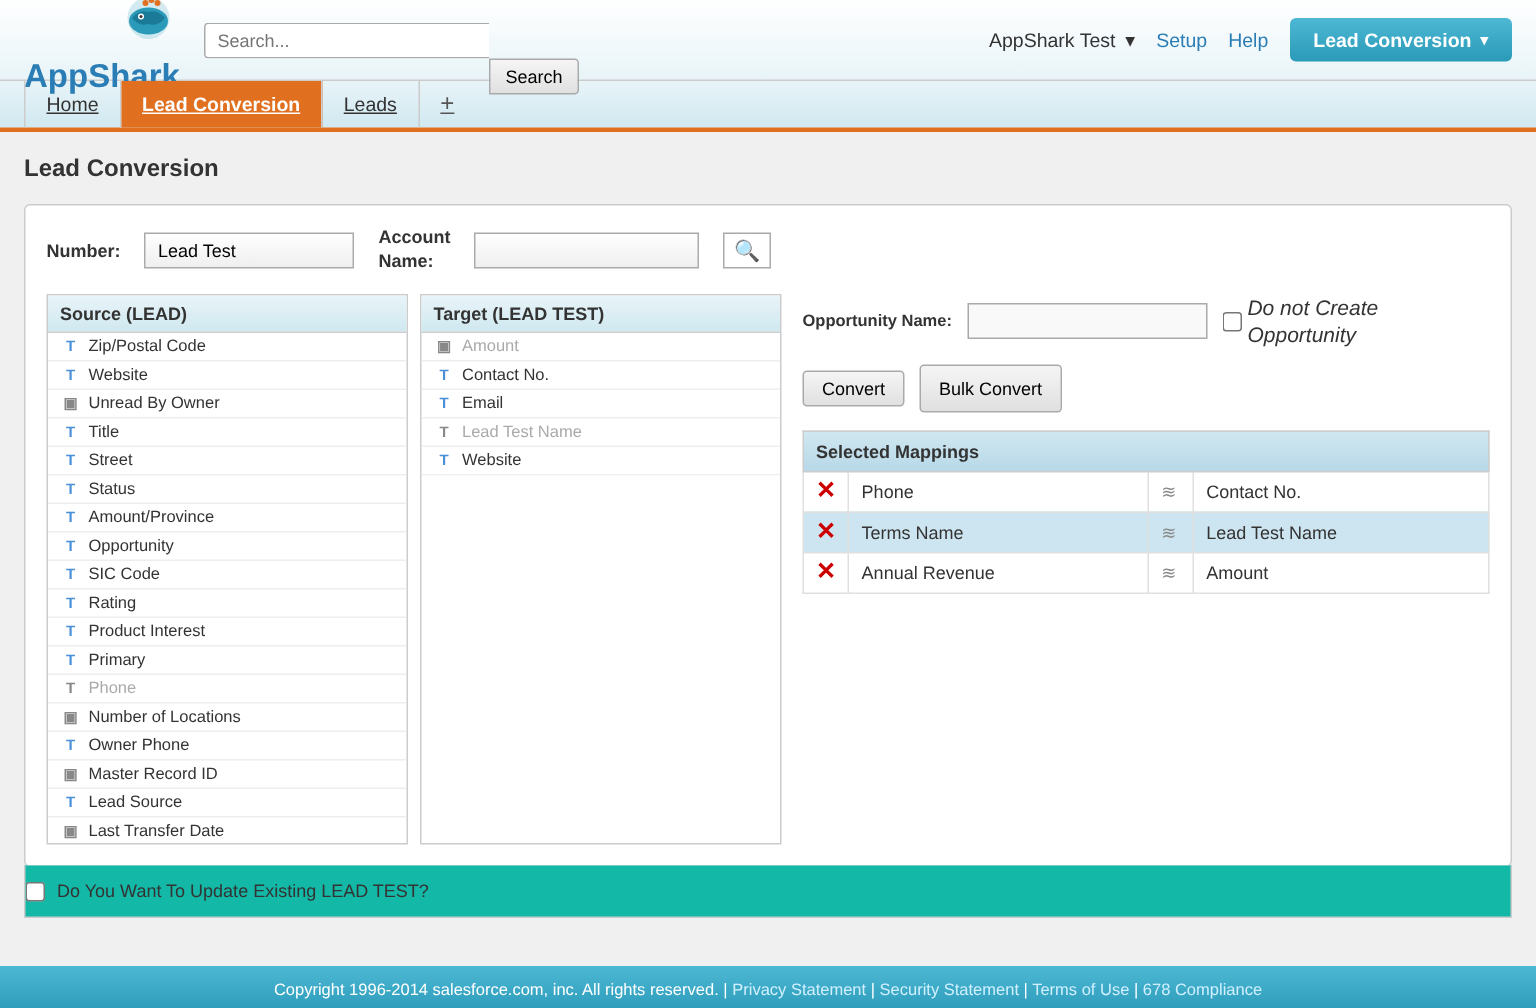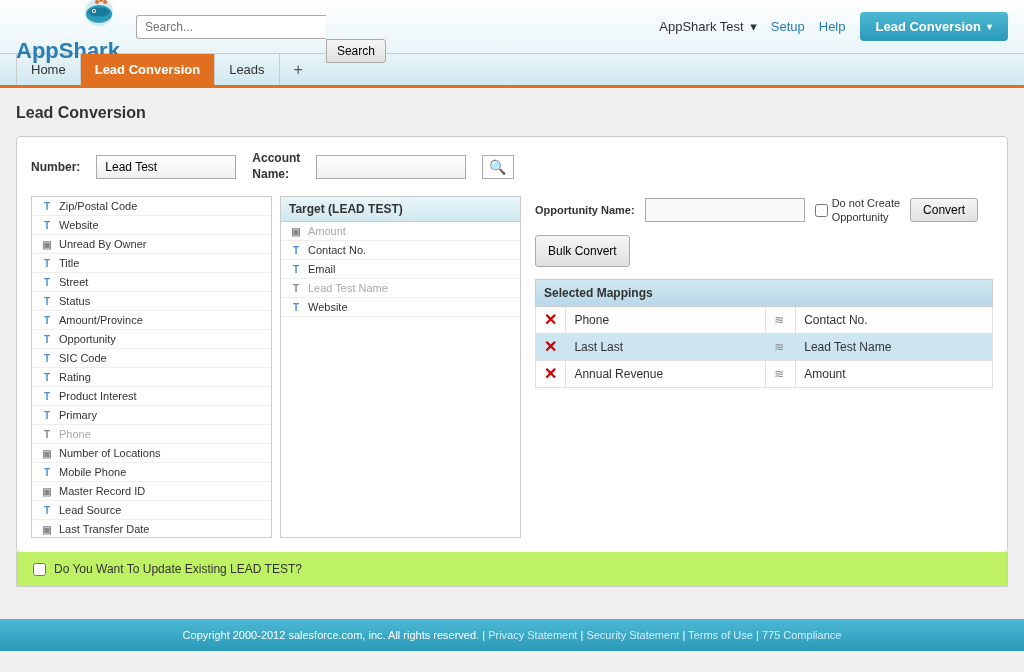--- a/index.html
+++ b/index.html
@@ -66,20 +66,21 @@
       height: 34px;
     }
     .nav-item {
       padding: 0 14px;
       display: flex;
       align-items: center;
       font-size: 13px;
       cursor: pointer;
       color: #333;
       border-right: 1px solid #ccc;
+      text-decoration: underline;
     }
     .nav-item:first-child { border-left: 1px solid #ccc; }
     .nav-item.active {
       background: #e07020;
       color: white;
       font-weight: bold;
     }
     .nav-item.plus { font-size: 16px; color: #555; border-right: none; }
 
     
@@ -221,24 +222,24 @@
       color: #cc0000;
       font-size: 16px;
       font-weight: bold;
       cursor: pointer;
       line-height: 1;
     }
     .target-icon { color: #888; font-size: 12px; margin-right: 3px; }
 
     
     .bottom-checkbox {
-      background: #bef264;
+      background: #14b8a6;
       border: 1px solid #ccc;
       border-top: none;
-      padding: 10px 16px;
+      padding: 10px 0;
       display: flex;
       align-items: center;
       gap: 8px;
       font-size: 12px;
       margin-top: -1px;
     }
 
     
     .footer {
       background: linear-gradient(to bottom, #4db8d4, #2a9ab8);
@@ -320,20 +321,21 @@
       </div>
       <button class="search-icon-btn">🔍</button>
     </div>
 
     <div class="panels">
 
       <div class="left-panel">
         <div class="source-target">
 
           <div class="source-col">
+            <div class="col-header">Source (LEAD)</div>
             <div class="col-list">
               <div class="list-item">
                 <span class="type-icon T">T</span>
                 <span>Zip/Postal Code</span>
               </div>
               <div class="list-item">
                 <span class="type-icon T">T</span>
                 <span>Website</span>
               </div>
               <div class="list-item">
@@ -379,21 +381,21 @@
               <div class="list-item disabled">
                 <span class="type-icon">T</span>
                 <span>Phone</span>
               </div>
               <div class="list-item">
                 <span class="type-icon img">▣</span>
                 <span>Number of Locations</span>
               </div>
               <div class="list-item">
                 <span class="type-icon T">T</span>
-                <span>Mobile Phone</span>
+                <span>Owner Phone</span>
               </div>
               <div class="list-item">
                 <span class="type-icon img">▣</span>
                 <span>Master Record ID</span>
               </div>
               <div class="list-item">
                 <span class="type-icon T">T</span>
                 <span>Lead Source</span>
               </div>
               <div class="list-item">
@@ -432,21 +434,21 @@
         </div>
       </div>
 
       <div class="right-panel">
 
         <div class="opp-row">
           <label class="opp-label">Opportunity Name:</label>
           <input type="text" class="opp-input" style="">
           <div class="checkbox-wrapper">
             <input type="checkbox" style="">
-            <label style="font-size:11px;line-height:1.3;">Do not Create<br>Opportunity</label>
+            <label style="font-size:14px;line-height:1.3;font-style:italic;">Do not Create<br>Opportunity</label>
           </div>
           <button class="convert-btn">Convert</button>
           <button class="bulk-convert-btn">Bulk Convert</button>
         </div>
 
         <table class="mappings-table">
           <thead>
             <tr>
               <th colspan="4">Selected Mappings</th>
             </tr>
@@ -459,21 +461,21 @@
               <td>Phone</td>
               <td style="width:20px;">
                 <span class="target-icon">≋</span>
               </td>
               <td>Contact No.</td>
             </tr>
             <tr class="selected">
               <td style="width:30px;">
                 <span class="x-btn">✕</span>
               </td>
-              <td>Last Last</td>
+              <td>Terms Name</td>
               <td style="width:20px;">
                 <span class="target-icon">≋</span>
               </td>
               <td>Lead Test Name</td>
             </tr>
             <tr>
               <td style="width:30px;">
                 <span class="x-btn">✕</span>
               </td>
               <td>Annual Revenue</td>
@@ -491,18 +493,18 @@
   </div>
 
   <div class="bottom-checkbox">
     <input type="checkbox" style="">
     <label>Do You Want To Update Existing LEAD TEST?</label>
   </div>
 
 </div>
 
 <div class="footer">
-  <span>Copyright 2000-2012 salesforce.com, inc. All rights reserved.</span>
+  <span>Copyright 1996-2014 salesforce.com, inc. All rights reserved.</span>
   | <a>Privacy Statement</a>
   | <a>Security Statement</a>
   | <a>Terms of Use</a>
-  | <a>775 Compliance</a>
+  | <a>678 Compliance</a>
 </div>
 
 </body></html>

